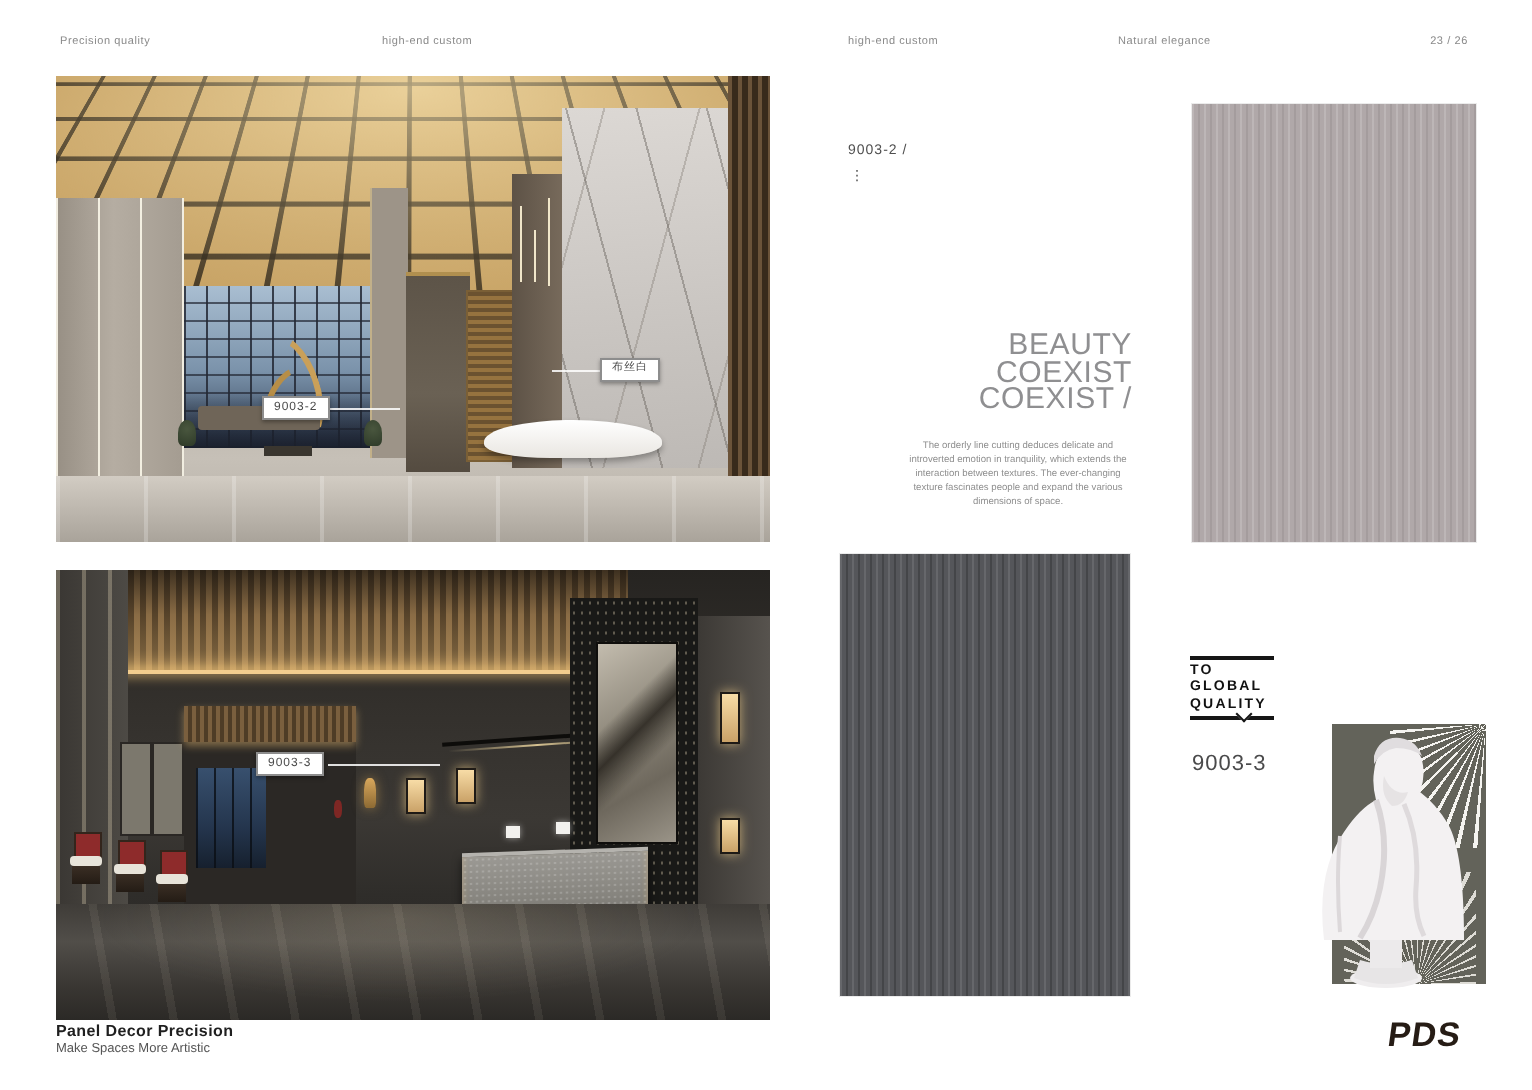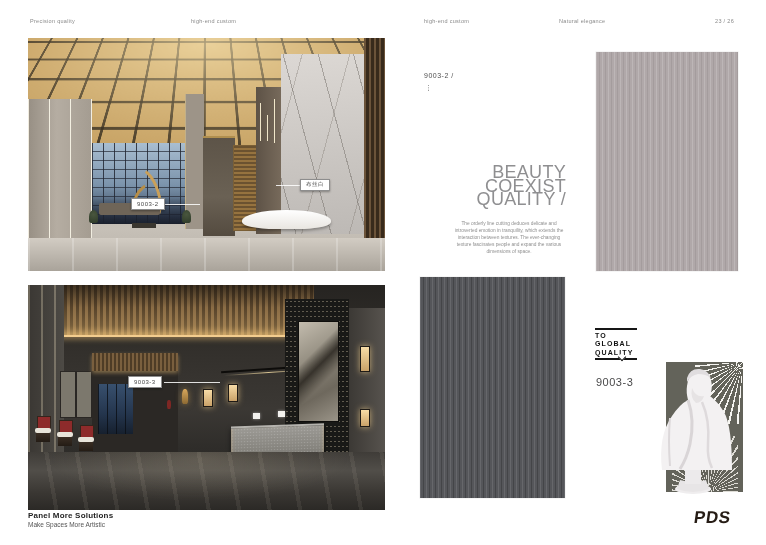--- a/index.html
+++ b/index.html
@@ -114,21 +114,21 @@
   #footTitle{left:28px;top:511px;font-size:8px;font-weight:bold;color:#1f1f1f;letter-spacing:.2px;}
   #footSub{left:28px;top:521px;font-size:6.5px;color:#555;}
   
   .swatch{position:absolute;box-shadow:0 0 0 .5px rgba(0,0,0,.08);}
   #swatchLight{left:596px;top:52px;width:142px;height:219px;background-color:#b0a8a9;
     background-image:repeating-linear-gradient(90deg,rgba(255,255,255,.16) 0 1px,rgba(0,0,0,0) 1px 3px,rgba(0,0,0,.07) 3px 4px,rgba(0,0,0,0) 4px 6px);}
   #swatchDark{left:420px;top:277px;width:145px;height:221px;background-color:#55565a;
     background-image:repeating-linear-gradient(90deg,rgba(255,255,255,.10) 0 1px,rgba(0,0,0,0) 1px 3px,rgba(0,0,0,.20) 3px 4px,rgba(0,0,0,0) 4px 6px);}
   #code1{left:424px;top:72px;font-size:7px;color:#4f4f4f;letter-spacing:.5px;}
   #dots{left:425px;top:84px;font-size:7px;color:#4f4f4f;}
-  #headline{left:400px;top:166px;width:166px;text-align:right;font-size:18px;line-height:13.5px;
+  #headline{left:400px;top:166px;width:166px;text-align:right;font-size:15px;line-height:13.5px;
     color:#8f8f91;font-weight:400;letter-spacing:.3px;}
   #desc{left:452px;top:221px;width:114px;font-size:4.8px;line-height:1.45;color:#8f8f8f;text-align:center;}
   #badge{left:595px;top:328px;width:42px;}
   .badge-rule{height:2px;background:#161616;}
   .badge-text{font-weight:800;font-size:7px;line-height:8px;letter-spacing:1.1px;color:#111;padding:2px 0 1px 0;}
   #badgeArrow{position:absolute;left:24px;top:26px;width:5px;height:5px;background:#fff;
     border-right:1.5px solid #161616;border-bottom:1.5px solid #161616;transform:rotate(45deg);}
   #code2{left:596px;top:376px;font-size:11px;color:#4a4a4b;letter-spacing:.5px;}
   #bustPanel{left:666px;top:362px;width:77px;height:130px;background:#63635a;overflow:hidden;}
   .fan1{position:absolute;right:0;top:0;width:48px;height:62px;
@@ -212,32 +212,32 @@
     </div>
     <div class="pb-chair" style="left:14%;top:62%;">
       <div class="pb-chairback"></div>
       <div class="pb-chaircushion"></div>
       <div class="pb-chairlegs"></div>
     </div>
     <div class="tagline" style="left:136px;top:97px;width:56px;"></div>
     <div class="tag" style="left:100px;top:91px;">9003-3</div>
   </div>
 
-  <div class="abs" id="footTitle">Panel More Solutions</div>
+  <div class="abs" id="footTitle">Panel Decor Precision</div>
   <div class="abs" id="footSub">Make Spaces More Artistic</div>
 
   <div class="abs" id="code1">9003-2 /</div>
   <div class="abs" id="dots">⋮</div>
 
   <div class="swatch" id="swatchLight"></div>
 
   <div class="abs" id="headline">
     <div>BEAUTY</div>
     <div>COEXIST</div>
-    <div>QUALITY /</div>
+    <div>COEXIST /</div>
   </div>
   <div class="abs" id="desc">The orderly line cutting deduces delicate and introverted emotion in tranquility, which extends the interaction between textures. The ever-changing texture fascinates people and expand the various dimensions of space.</div>
 
   <div class="swatch" id="swatchDark"></div>
 
   <div class="abs" id="badge">
     <div class="badge-rule"></div>
     <div class="badge-text">TO GLOBAL</div>
     <div class="badge-text" style="padding-top:0;">QUALITY</div>
     <div class="badge-rule"></div>

